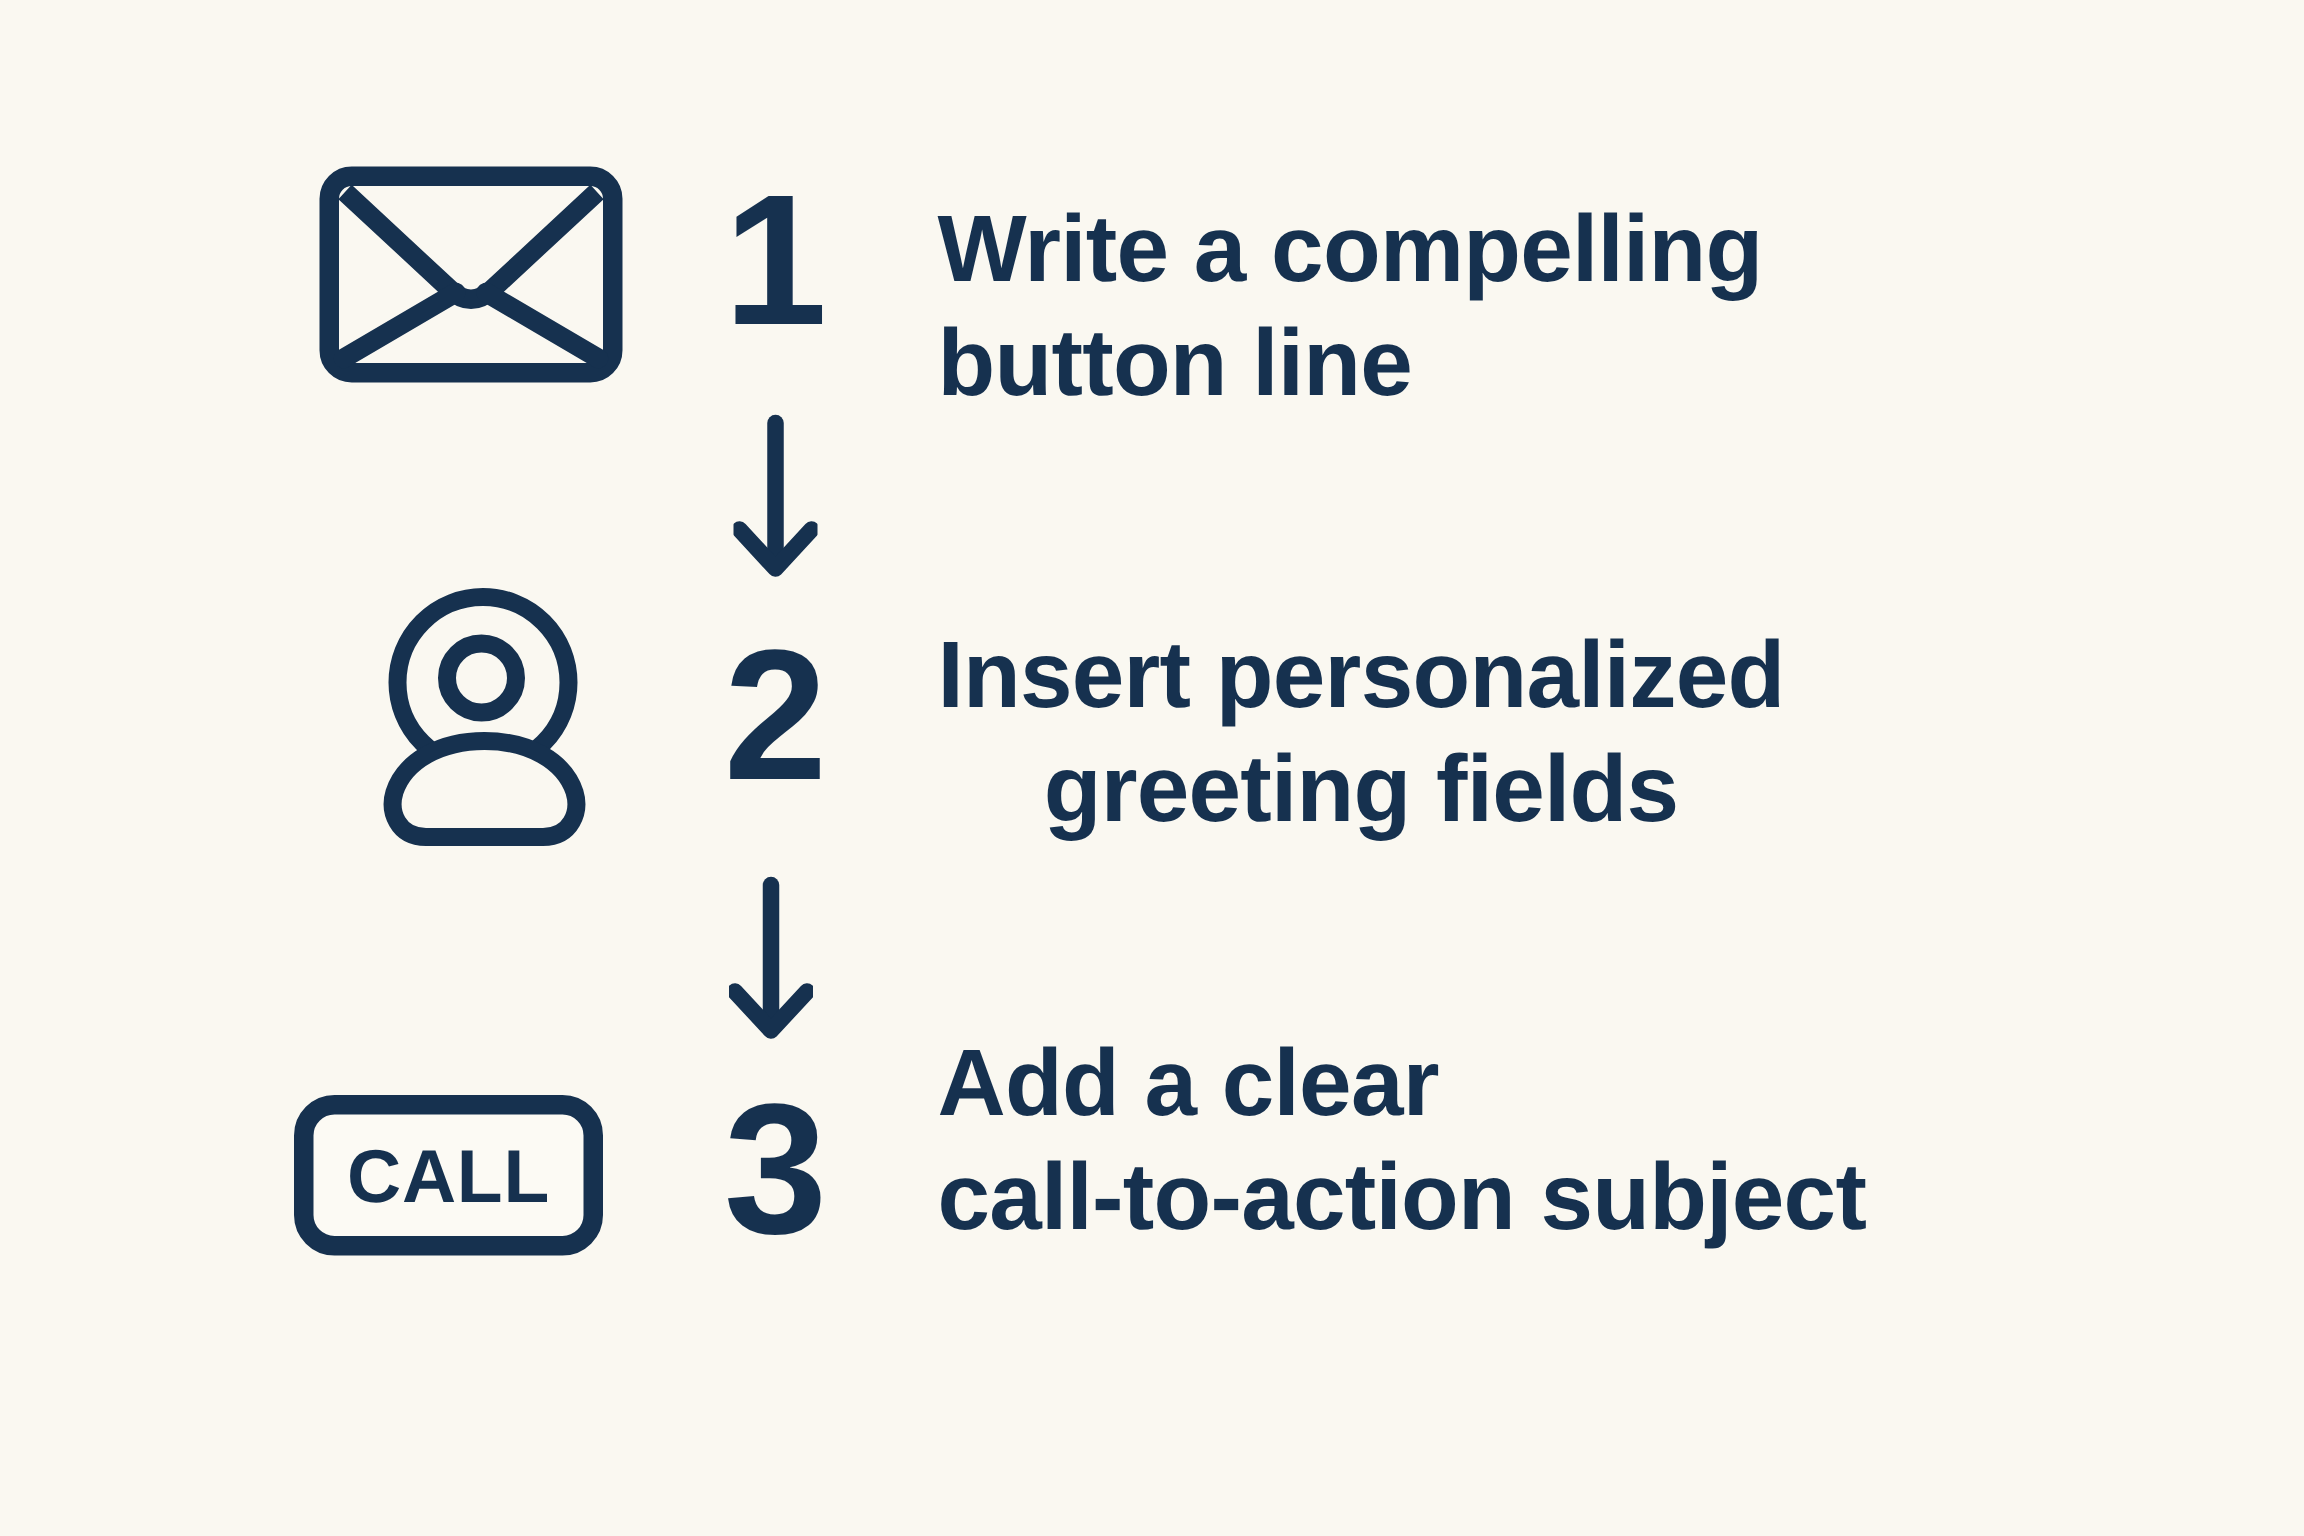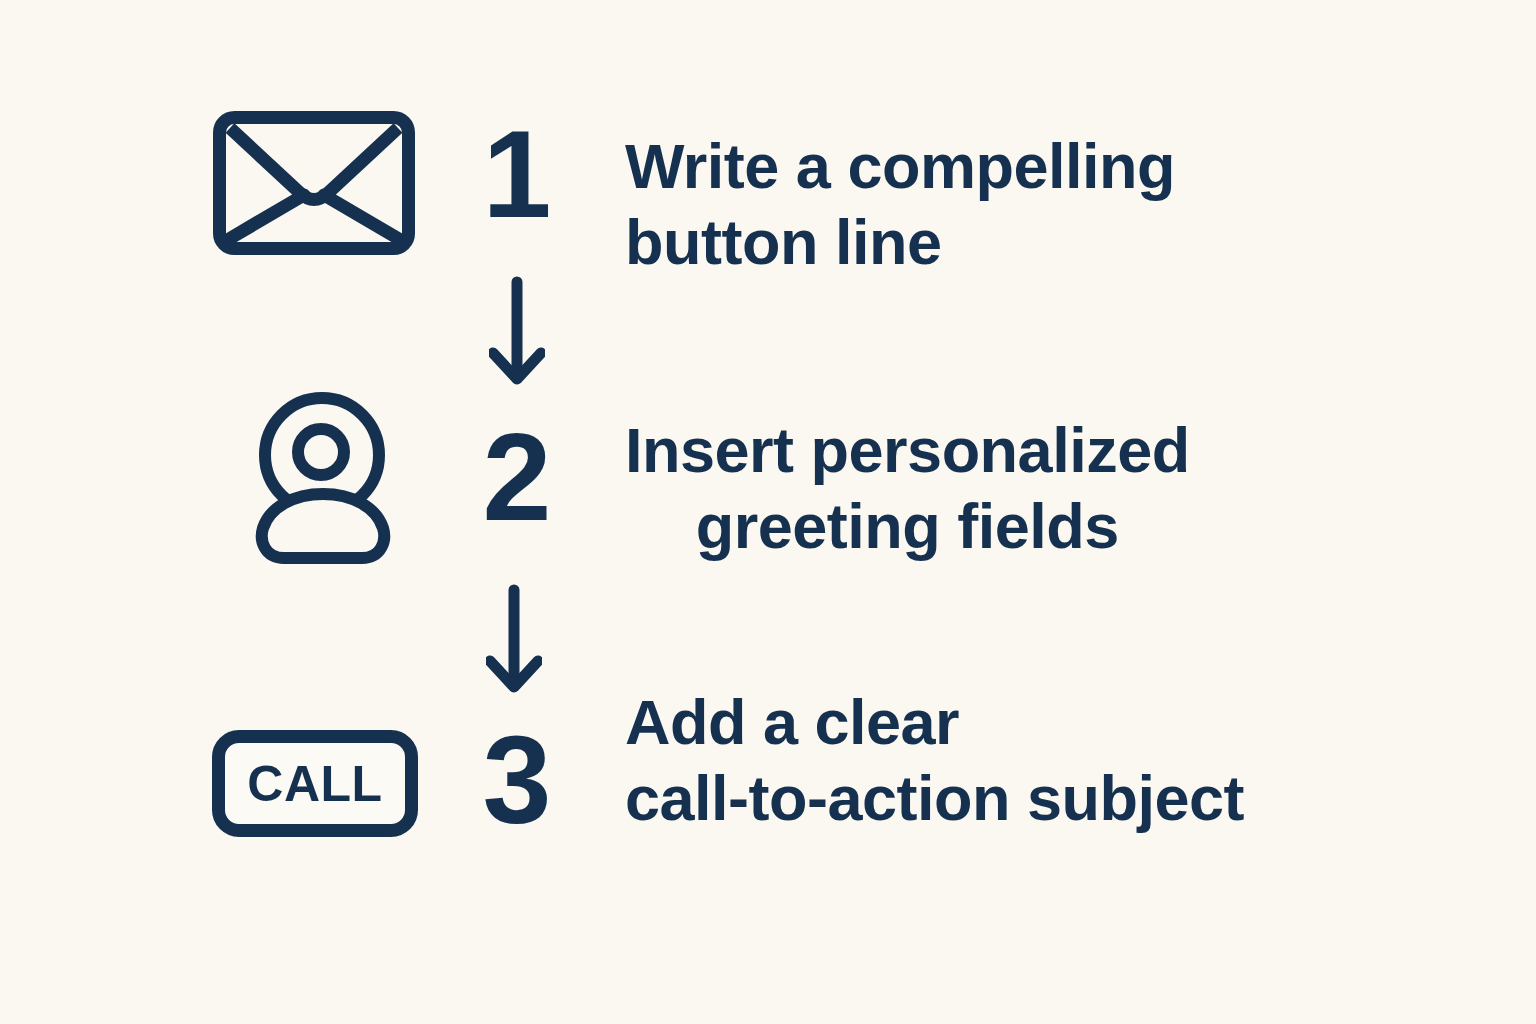--- a/index.html
+++ b/index.html
@@ -90,21 +90,21 @@
     <div>greeting fields</div>
   </div>
 
   <div class="abs icon-wrap" style="left:486px; top:584px; width:56px; height:112px;">
     <svg viewBox="0 0 56 112" fill="none" stroke="#16314F" stroke-width="11" stroke-linecap="round" stroke-linejoin="round">
       <path d="M 28,6 L 28,98"></path>
       <path d="M 4,77 L 28,103 L 52,77"></path>
     </svg>
   </div>
 
-  <div class="abs call-button" style="left:212px; top:730px;text-align:right;">
+  <div class="abs call-button" style="left:196px; top:730px;text-align:right;">
     <span>CALL</span>
   </div>
 
   <div class="abs step-num" style="left:456px; top:718px;">3</div>
 
   <div class="abs step-text" style="left:625px; top:684px;">
     <div>Add a clear</div>
     <div>call-to-action subject</div>
   </div>
 

